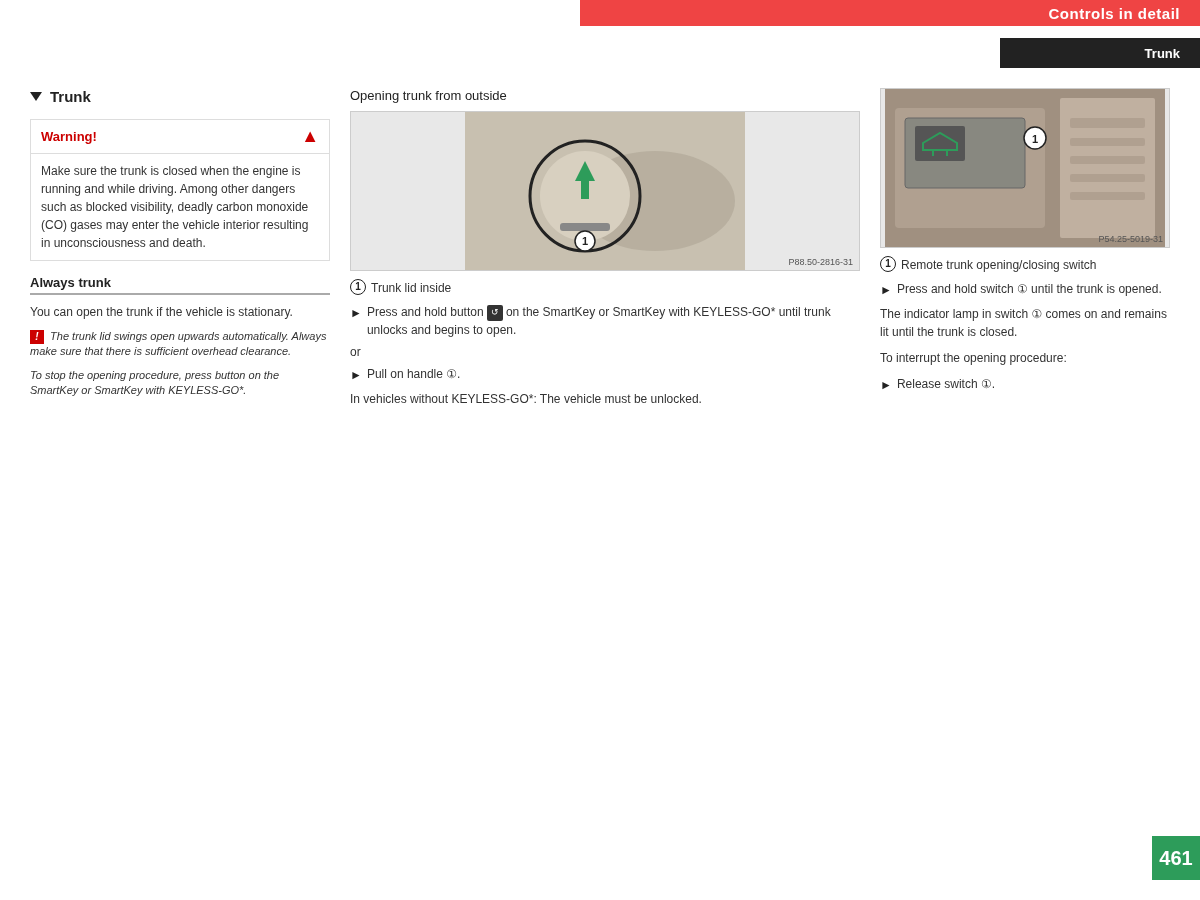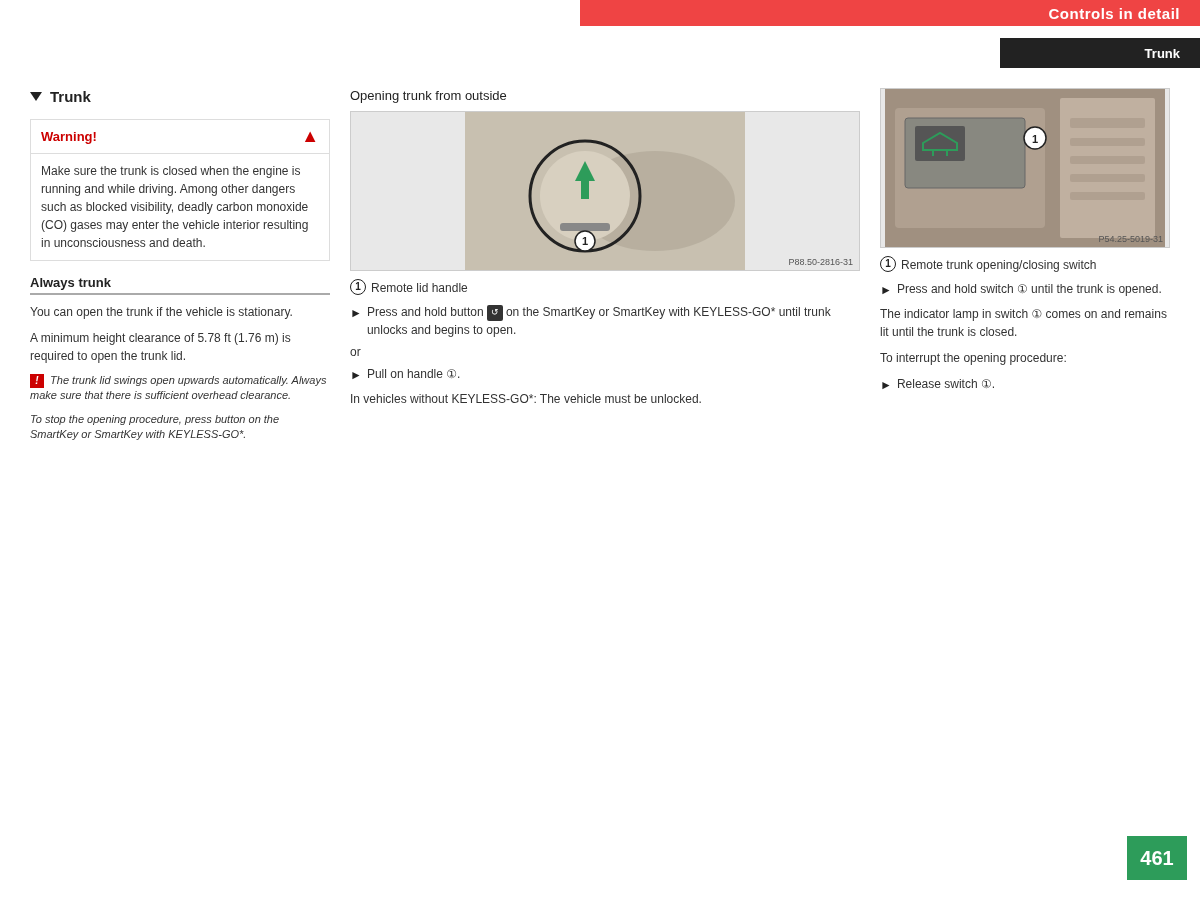--- a/index.html
+++ b/index.html
@@ -50,22 +50,22 @@
     .section-label {
       color: #fff;
       font-weight: bold;
       font-size: 13px;
     }
 
     
     .page-number-box {
       position: absolute;
       bottom: 20px;
-      right: 13px;
-      width: 60px;
+      right: 0;
+      width: 48px;
       height: 44px;
       background: #2d9c5a;
       display: flex;
       align-items: center;
       justify-content: center;
     }
     .page-number {
       color: #fff;
       font-weight: bold;
       font-size: 20px;
@@ -308,21 +308,20 @@
       <div class="warning-header">
         <span class="warning-label">Warning!</span>
         <span class="warning-icon">▲</span>
       </div>
       <div class="warning-text">Make sure the trunk is closed when the engine is running and while driving. Among other dangers such as blocked visibility, deadly carbon monoxide (CO) gases may enter the vehicle interior resulting in unconsciousness and death.</div>
     </div>
 
     <div class="sub-heading">Always trunk</div>
 
     <p class="body-text">You can open the trunk if the vehicle is stationary.</p>
-    <p class="body-text">A minimum height clearance of 5.78 ft (1.76 m) is required to open the trunk lid.</p>
 
     <p class="italic-text">
       <span class="red-square-icon">!</span>
       <span>The trunk lid swings open upwards automatically. Always make sure that there is sufficient overhead clearance.</span>
     </p>
     <p class="italic-text">
       <span>To stop the opening procedure, press button  on the SmartKey or SmartKey with KEYLESS-GO*.</span>
     </p>
   </div>
 
@@ -347,21 +346,21 @@
         <rect x="95" y="112" width="50" height="8" rx="3" fill="#888"></rect>
 
         <circle cx="120" cy="130" r="10" fill="white" stroke="#222" stroke-width="1.5"></circle>
         <text x="120" y="134" text-anchor="middle" font-size="11" font-weight="bold" fill="#222">1</text>
       </svg>
       <span class="img-caption">P88.50-2816-31</span>
     </div>
 
     <div class="label-item">
       <span class="circle-num">1</span>
-      <span class="bullet-text">Remote lid handle</span>
+      <span class="bullet-text">Trunk lid inside</span>
     </div>
 
     <div class="bullet-item">
       <span class="bullet-arrow">►</span>
       <span class="bullet-text">
         <span>Press and hold button</span>
         <span class="smartkey-icon">↺</span>
         <span>on the</span>
         <span> </span><span>SmartKey or SmartKey with KEYLESS-GO* until trunk unlocks and begins to open.</span>
       </span>

